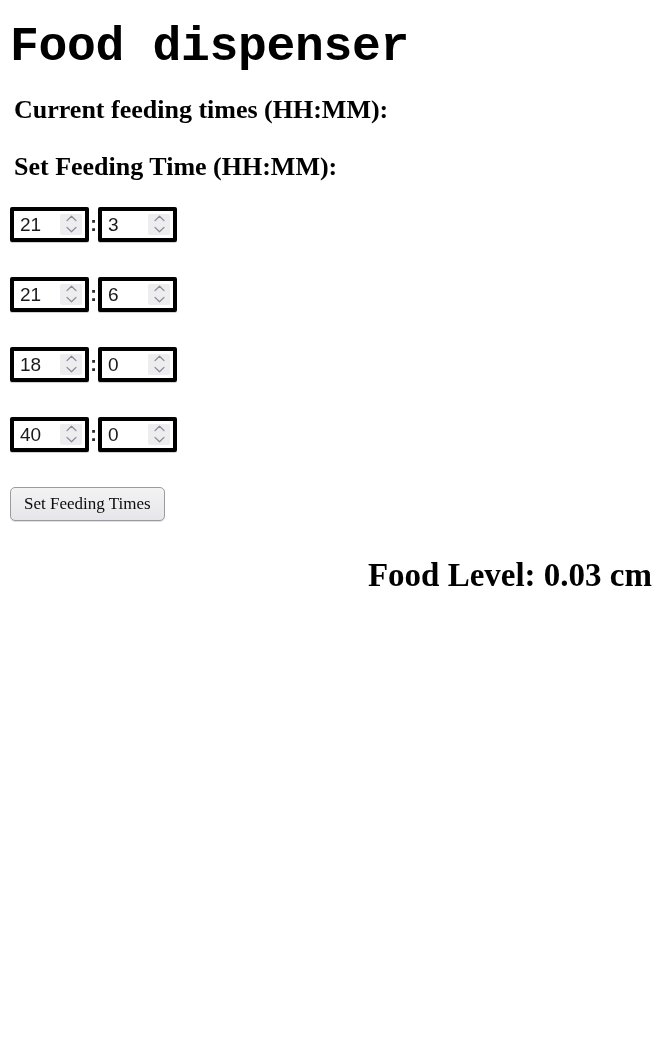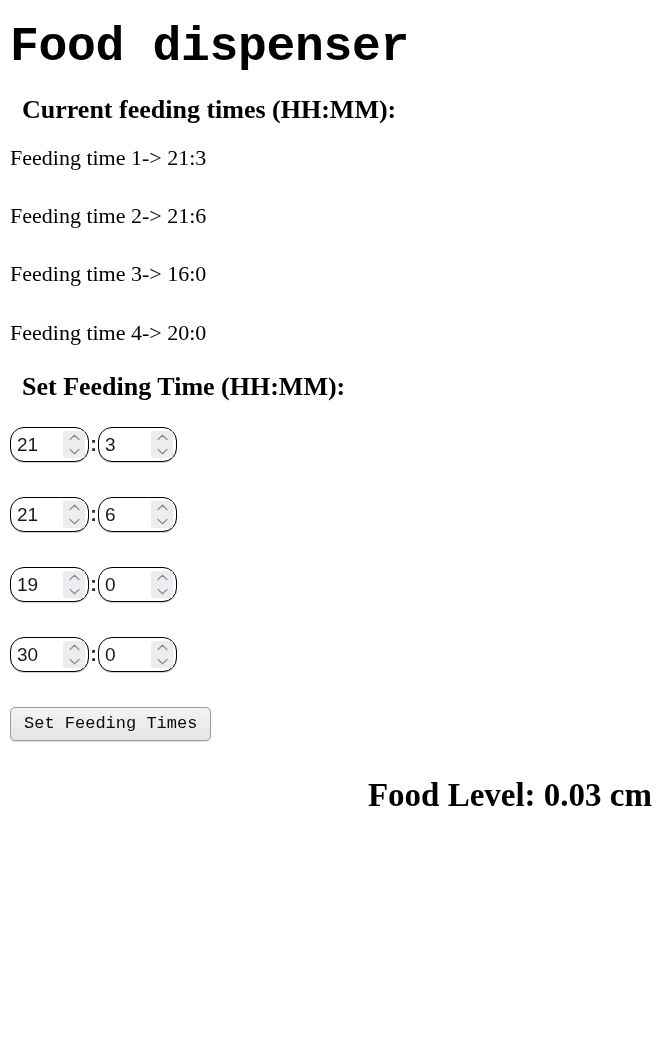--- a/index.html
+++ b/index.html
@@ -30,21 +30,21 @@
     margin: 21px 0 21px 0;
     padding-left: 2px;
     letter-spacing: -0.3px;
     color: #000;
   }
   h2.section-heading {
     font-family: "Liberation Serif", "DejaVu Serif", serif;
     font-weight: bold;
     font-size: 26px;
     line-height: 1.15;
-    margin: 0 0 20px 12px;
+    margin: 0 0 20px 4px;
     padding-left: 2px;
     color: #000;
   }
   h2.section-heading.second {
     margin-top: 27px;
     margin-bottom: 25px;
   }
   h2.food-level {
     font-family: "Liberation Serif", "DejaVu Serif", serif;
     font-weight: bold;
@@ -78,22 +78,22 @@
     align-items: center;
     margin-bottom: 35px;
     height: 35px;
   }
   .num-field {
     position: relative;
     display: inline-block;
     width: 79px;
     height: 35px;
     box-sizing: border-box;
-    border: 1px solid #000000;
-    border-radius: 14px;
+    border: 4px solid #000000;
+    border-radius: 2px;
     background: #ffffff;
     box-shadow: 0 1px 0 rgba(0,0,0,0.18);
   }
   .num-field .num-value {
     position: absolute;
     left: 0;
     top: 0;
     right: 26px;
     bottom: 0;
     display: flex;
@@ -140,46 +140,40 @@
     line-height: 1;
     margin: 0 1px;
     user-select: none;
   }
 
   
   .set-btn {
     display: inline-block;
     margin-top: 0;
     padding: 6px 13px 7px 13px;
-    font-family: Liberation Mono, monospace;
+    font-family: Liberation Serif, serif;
     font-size: 17px;
     line-height: 1.15;
     color: #0b0b0b;
     background: linear-gradient(to bottom, #f3f3f4 0%, #e6e6ea 100%);
     border: 1px solid #9b9b9f;
     border-radius: 5px;
     box-shadow: 0 1px 0 rgba(0,0,0,0.12);
     cursor: pointer;
   }
 </style>
 </head>
 <body>
 
 <div class="page">
 
   <h1 class="title">Food dispenser</h1>
 
   <h2 class="section-heading">Current feeding times (HH:MM):</h2>
 
-  <div>
-    <p class="feeding-line">Feeding time 1-&gt; 21:3</p>
-    <p class="feeding-line">Feeding time 2-&gt; 21:6</p>
-    <p class="feeding-line">Feeding time 3-&gt; 16:0</p>
-    <p class="feeding-line">Feeding time 4-&gt; 20:0</p>
-  </div>
 
   <h2 class="section-heading second">Set Feeding Time (HH:MM):</h2>
 
   <div class="time-rows">
 
     <div class="time-row">
       <span class="num-field">
         <span class="num-value" title="HH">21</span>
         <span class="spinner">
           <span class="spin-btn">
@@ -241,21 +235,21 @@
             <svg width="11" height="7" viewBox="0 0 11 7">
                 <path d="M1 1.4 L5.5 5.7 L10 1.4" fill="none" stroke="#8b8b96" stroke-width="1.3" stroke-linecap="round" stroke-linejoin="round"></path>
               </svg>
           </span>
         </span>
       </span>
     </div>
 
     <div class="time-row">
       <span class="num-field">
-        <span class="num-value" title="HH">19</span>
+        <span class="num-value" title="HH">18</span>
         <span class="spinner">
           <span class="spin-btn">
             <svg width="11" height="7" viewBox="0 0 11 7">
                 <path d="M1 5.6 L5.5 1.3 L10 5.6" fill="none" stroke="#8b8b96" stroke-width="1.3" stroke-linecap="round" stroke-linejoin="round"></path>
               </svg>
           </span>
           <span class="spin-btn">
             <svg width="11" height="7" viewBox="0 0 11 7">
                 <path d="M1 1.4 L5.5 5.7 L10 1.4" fill="none" stroke="#8b8b96" stroke-width="1.3" stroke-linecap="round" stroke-linejoin="round"></path>
               </svg>
@@ -275,21 +269,21 @@
             <svg width="11" height="7" viewBox="0 0 11 7">
                 <path d="M1 1.4 L5.5 5.7 L10 1.4" fill="none" stroke="#8b8b96" stroke-width="1.3" stroke-linecap="round" stroke-linejoin="round"></path>
               </svg>
           </span>
         </span>
       </span>
     </div>
 
     <div class="time-row">
       <span class="num-field">
-        <span class="num-value" title="HH">30</span>
+        <span class="num-value" title="HH">40</span>
         <span class="spinner">
           <span class="spin-btn">
             <svg width="11" height="7" viewBox="0 0 11 7">
                 <path d="M1 5.6 L5.5 1.3 L10 5.6" fill="none" stroke="#8b8b96" stroke-width="1.3" stroke-linecap="round" stroke-linejoin="round"></path>
               </svg>
           </span>
           <span class="spin-btn">
             <svg width="11" height="7" viewBox="0 0 11 7">
                 <path d="M1 1.4 L5.5 5.7 L10 1.4" fill="none" stroke="#8b8b96" stroke-width="1.3" stroke-linecap="round" stroke-linejoin="round"></path>
               </svg>

